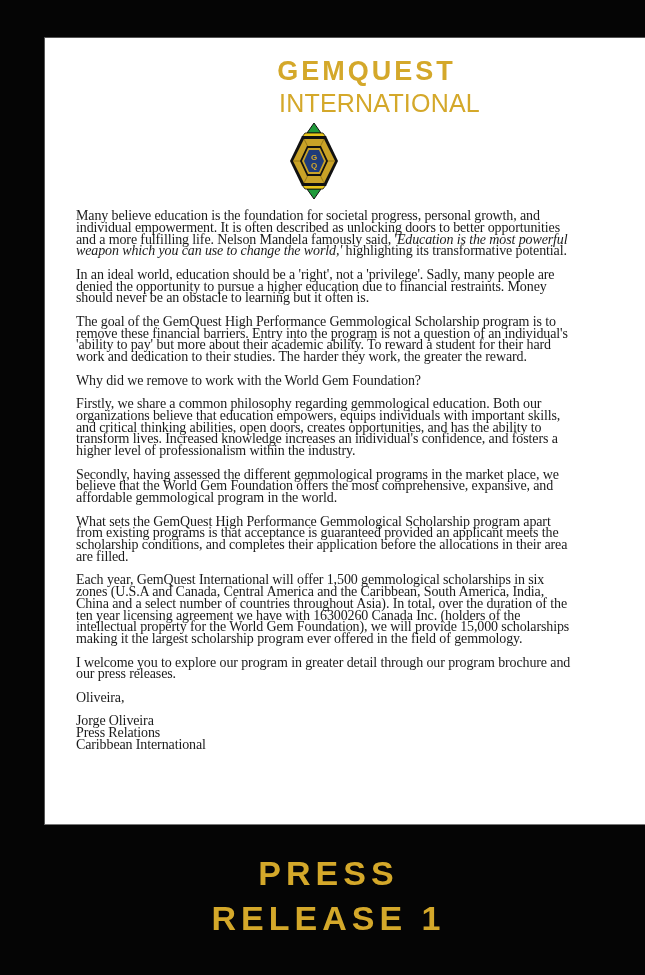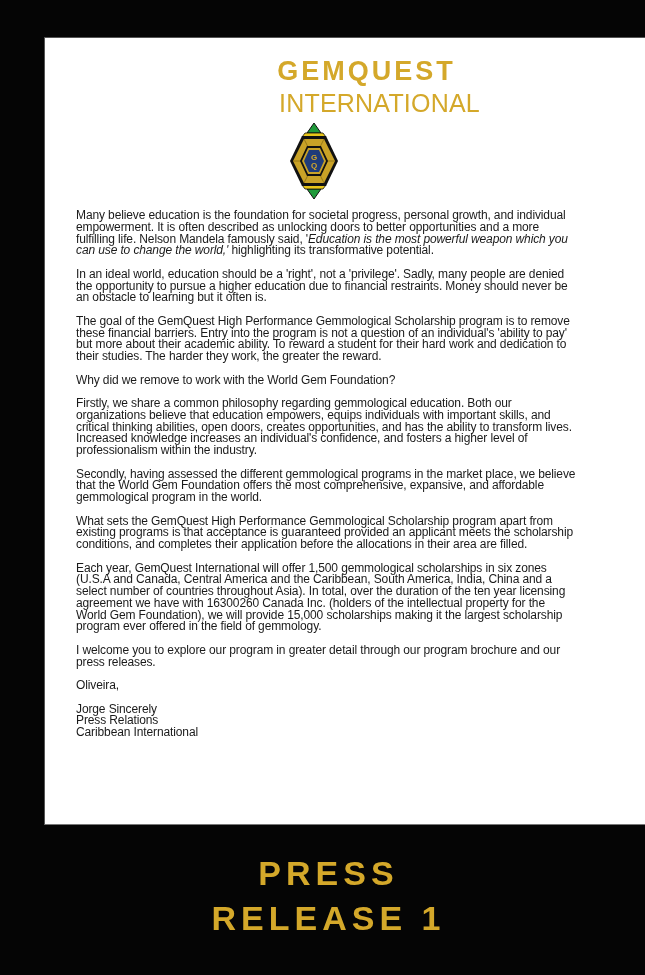--- a/index.html
+++ b/index.html
@@ -48,22 +48,22 @@
     .logo {
       position: absolute;
       left: 244px; top: 84px;
       width: 50px; height: 78px;
     }
 
     .body-text {
       position: absolute;
       left: 31px; top: 172px;
       width: 500px;
-      font-family: Liberation Sans, sans-serif;
-      font-size: 12px;
+      font-family: Liberation Serif, serif;
+      font-size: 14px;
       line-height: 11.75px;
       color: #1a1a1a;
       letter-spacing: -0.12px;
     }
     .body-text p { margin-bottom: 11.75px; }
     .body-text p.sig-line { margin-bottom: 0; }
     .body-text em { font-style: italic; }
 
     .footer-title {
       position: absolute;
@@ -124,20 +124,20 @@
     <p><span>Many believe education is the foundation for societal progress, personal growth, and individual empowerment. It is often described as unlocking doors to better opportunities and a more fulfilling life. Nelson Mandela famously said, '</span><em>Education is the most powerful weapon which you can use to change the world,'</em><span> highlighting its transformative potential.</span></p>
     <p>In an ideal world, education should be a 'right', not a 'privilege'. Sadly, many people are denied the opportunity to pursue a higher education due to financial restraints. Money should never be an obstacle to learning but it often is.</p>
     <p>The goal of the GemQuest High Performance Gemmological Scholarship program is to remove these financial barriers. Entry into the program is not a question of an individual's 'ability to pay' but more about their academic ability. To reward a student for their hard work and dedication to their studies. The harder they work, the greater the reward.</p>
     <p>Why did we remove to work with the World Gem Foundation?</p>
     <p>Firstly, we share a common philosophy regarding gemmological education. Both our organizations believe that education empowers, equips individuals with important skills, and critical thinking abilities, open doors, creates opportunities, and has the ability to transform lives. Increased knowledge increases an individual's confidence, and fosters a higher level of professionalism within the industry.</p>
     <p>Secondly, having assessed the different gemmological programs in the market place, we believe that the World Gem Foundation offers the most comprehensive, expansive, and affordable gemmological program in the world.</p>
     <p>What sets the GemQuest High Performance Gemmological Scholarship program apart from existing programs is that acceptance is guaranteed provided an applicant meets the scholarship conditions, and completes their application before the allocations in their area are filled.</p>
     <p>Each year, GemQuest International will offer 1,500 gemmological scholarships in six zones (U.S.A and Canada, Central America and the Caribbean, South America, India, China and a select number of countries throughout Asia). In total, over the duration of the ten year licensing agreement we have with 16300260 Canada Inc. (holders of the intellectual property for the World Gem Foundation), we will provide 15,000 scholarships making it the largest scholarship program ever offered in the field of gemmology.</p>
     <p>I welcome you to explore our program in greater detail through our program brochure and our press releases.</p>
     <p>Oliveira,</p>
-    <p class="sig-line">Jorge Sincerely</p>
+    <p class="sig-line">Jorge Oliveira</p>
     <p class="sig-line">Press Relations</p>
     <p class="sig-line">Caribbean International</p>
   </div>
 </div>
 
 <div class="footer-title footer-line1">PRESS</div>
 <div class="footer-title footer-line2">RELEASE 1</div>
 
 </body></html>

